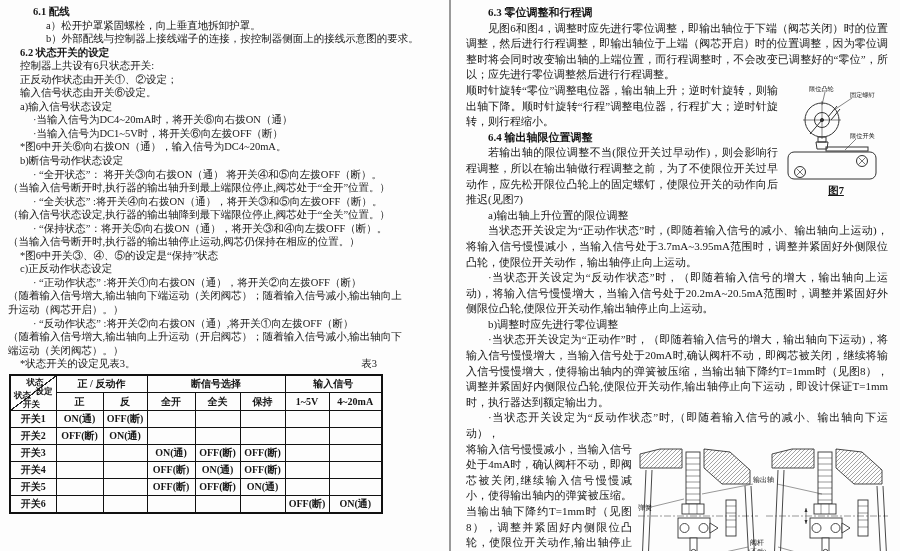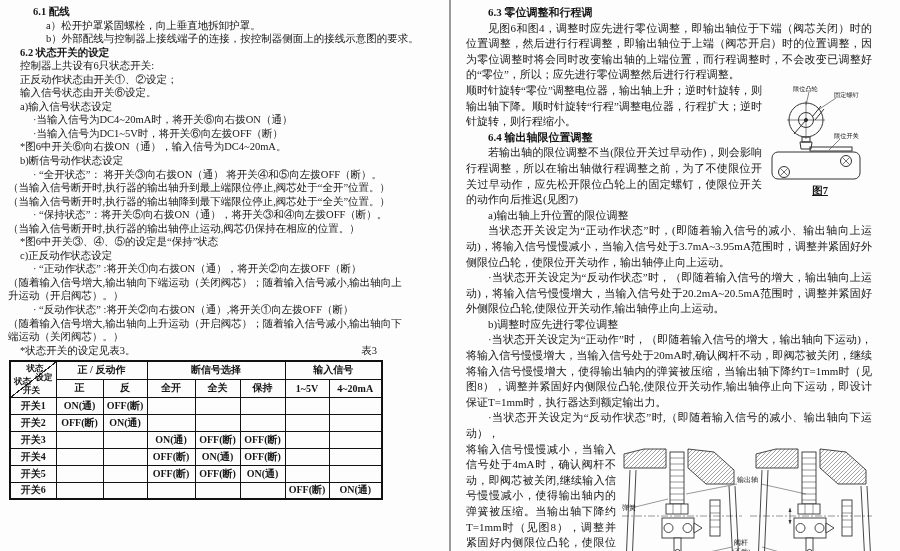--- a/index.html
+++ b/index.html
@@ -25,21 +25,21 @@
   table.st thead tr{height:18px;}
   table.st tbody tr{height:17px;}
   th.corner{position:relative;
     background:linear-gradient(to bottom right,transparent calc(50% - .6px),#222 calc(50% - .6px),#222 calc(50% + .6px),transparent calc(50% + .6px));}
   th.corner span{position:absolute;font-size:8.5px;line-height:1;font-weight:bold;}
   .ctA{top:2px;right:12px}.ctB{top:11px;right:3px}
   .cbA{bottom:11px;left:3px}.cbB{bottom:2px;left:12px}
 
   
   .page-right{position:absolute;left:452px;top:0;width:448px;height:441px;
-    box-sizing:border-box;padding:5px 28px 0 14px;
+    box-sizing:border-box;padding:5px 12px 0 14px;
     font-size:11px;line-height:15.6px;text-align:justify;}
   .page-right p{margin:0;}
   .h{font-weight:bold;}
   .ind{text-indent:2em;}
   .fig7-box{float:right;width:104px;margin:0 0 2px 6px;text-align:center;text-decoration:underline;}
   .fig8-box{float:right;width:250px;margin:2px 0 0 6px;text-align:center;}
   .fig-cap{font-size:10.5px;font-weight:bold;line-height:12px;}
   svg{display:block;}
   .sec:after,.sec2:after{content:"";display:block;clear:both;}
 </style>
@@ -57,28 +57,29 @@
       <div class="ln i1">控制器上共设有6只状态开关:</div>
       <div class="ln i1">正反动作状态由开关①、②设定；</div>
       <div class="ln i1">输入信号状态由开关⑥设定。</div>
       <div class="ln i1">a)输入信号状态设定</div>
       <div class="ln i2">·当输入信号为DC4~20mA时，将开关⑥向右拨ON（通）</div>
       <div class="ln i2">·当输入信号为DC1~5V时，将开关⑥向左拨OFF（断）</div>
       <div class="ln i1">*图6中开关⑥向右拨ON（通），输入信号为DC4~20mA。</div>
       <div class="ln i1">b)断信号动作状态设定</div>
       <div class="ln i2">· “全开状态”： 将开关③向右拨ON（通） 将开关④和⑤向左拨OFF（断）。</div>
       <div class="ln i0">（当输入信号断开时,执行器的输出轴升到最上端限位停止,阀芯处于“全开”位置。）</div>
-      <div class="ln i0">（当输入信号断开时,执行器的输出轴降到最下端限位停止,阀芯处于“全关”位置。）</div>
+      <div class="ln i2">· “全关状态” :将开关④向右拨ON（通），将开关③和⑤向左拨OFF（断）。</div>
+      <div class="ln i0">（输入信号状态设定,执行器的输出轴降到最下端限位停止,阀芯处于“全关”位置。）</div>
       <div class="ln i2">· “保持状态”：将开关⑤向右拨ON（通），将开关③和④向左拨OFF（断）。</div>
       <div class="ln i0">（当输入信号断开时,执行器的输出轴停止运动,阀芯仍保持在相应的位置。）</div>
       <div class="ln i1">*图6中开关③、④、⑤的设定是“保持”状态</div>
       <div class="ln i1">c)正反动作状态设定</div>
       <div class="ln i2">· “正动作状态” :将开关①向右拨ON（通），将开关②向左拨OFF（断）</div>
       <div class="ln i0">（随着输入信号增大,输出轴向下端运动（关闭阀芯）；随着输入信号减小,输出轴向上</div>
-      <div class="ln i0">升运动（开启阀芯）。）</div>
+      <div class="ln i0">升运动（阀芯开启）。）</div>
       <div class="ln i2">· “反动作状态” :将开关②向右拨ON（通）,将开关①向左拨OFF（断）</div>
       <div class="ln i0">（随着输入信号增大,输出轴向上升运动（开启阀芯）；随着输入信号减小,输出轴向下</div>
       <div class="ln i0">端运动（关闭阀芯）。）</div>
       <div class="ln i1">*状态开关的设定见表3。<span class="tbl-tag">表3</span></div>
     </div>
 
   <table class="st">
     <colgroup>
       <col style="width:46px">
         <col style="width:47px">

